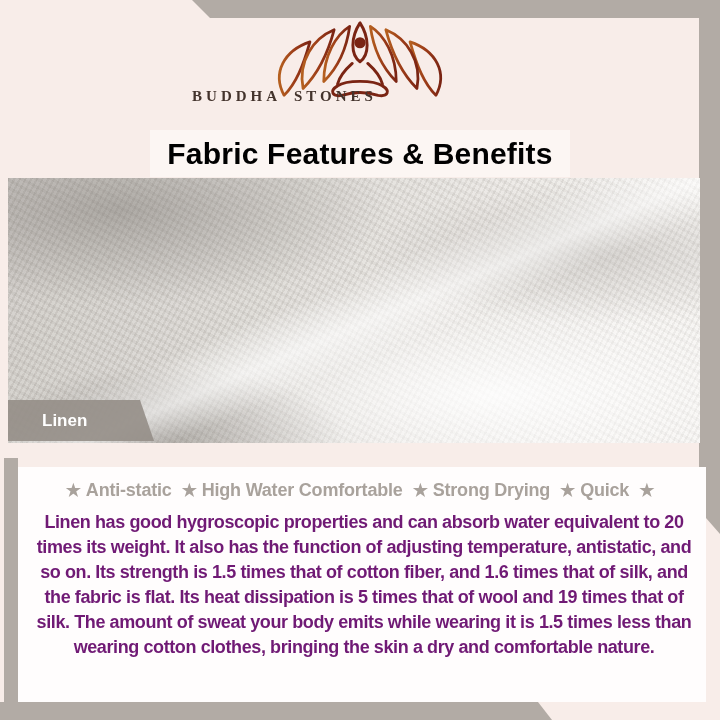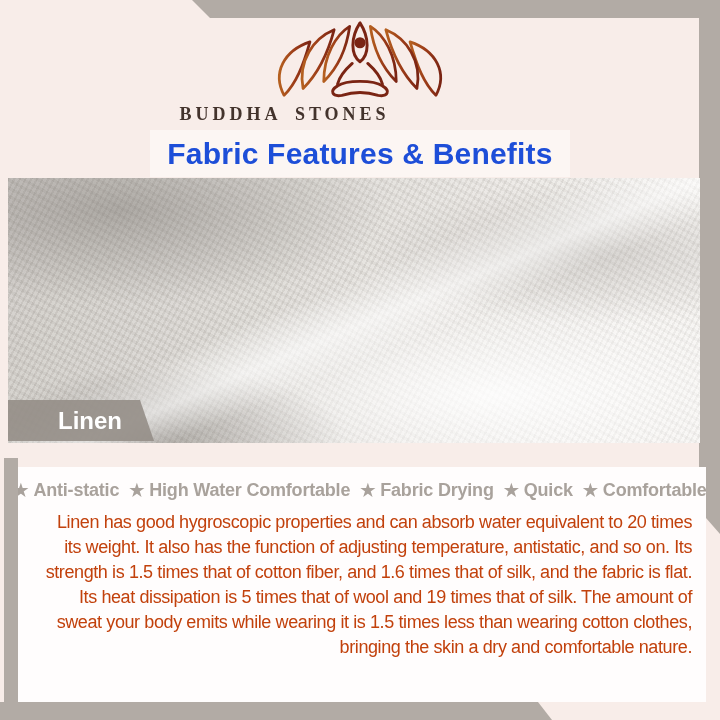--- a/index.html
+++ b/index.html
@@ -15,65 +15,65 @@
   .ribbon-top{left:0;top:0;width:720px;height:18px;
     clip-path:polygon(192px 0,100% 0,100% 100%,210px 100%);}
   .ribbon-right{left:699px;top:0;width:21px;height:534px;
     clip-path:polygon(0 0,100% 0,100% 100%,0 calc(100% - 24px));}
   .ribbon-left{left:4px;top:458px;width:14px;height:262px;}
   .ribbon-bottom{left:0;top:702px;width:552px;height:18px;
     clip-path:polygon(0 0,538px 0,100% 100%,0 100%);}
 
   
   .logo-wrap{left:0;top:16px;width:720px;text-align:center;}
-  .brand-name{left:0;top:104px;width:569px;text-align:center;
-    font-family:"Liberation Serif", serif;font-size:18px;font-weight:600;
+  .brand-name{left:0;top:88px;width:569px;text-align:center;
+    font-family:"Liberation Serif", serif;font-size:15px;font-weight:600;
     letter-spacing:4px;word-spacing:6px;color:#43332c;}
 
   
   .banner{left:150px;top:130px;width:420px;height:47px;background:#fcf6f3;
     display:flex;align-items:center;justify-content:center;}
-  .banner-title{font-size:30px;font-weight:bold;color:#1d4ed8;
+  .banner-title{font-size:30px;font-weight:bold;color:#000000;
     font-stretch:condensed;letter-spacing:.2px;text-align:right;}
 
   
   .photo{left:8px;top:178px;width:692px;height:265px;
     background-color:#dcd9d4;
     background-image:
       linear-gradient(337deg, rgba(255,255,255,0) 40%, rgba(255,255,255,.55) 47%, rgba(255,255,255,0) 56%),
       radial-gradient(ellipse 60% 55% at 16% 12%, rgba(122,117,112,.45), rgba(122,117,112,0) 65%),
       radial-gradient(ellipse 55% 45% at 85% 28%, rgba(150,145,140,.30), rgba(150,145,140,0) 60%),
       radial-gradient(ellipse 45% 45% at 22% 98%, rgba(108,103,98,.38), rgba(108,103,98,0) 60%),
       radial-gradient(ellipse 70% 60% at 70% 82%, rgba(255,255,255,.85), rgba(255,255,255,0) 70%),
       repeating-linear-gradient(118deg, rgba(120,115,110,.09) 0 2px, rgba(255,255,255,.10) 2px 5px),
       repeating-linear-gradient(28deg, rgba(120,115,110,.07) 0 3px, rgba(255,255,255,.08) 3px 7px),
       linear-gradient(115deg, #c9c5c0 0%, #d9d6d1 35%, #e9e6e2 60%, #f4f2ef 85%);
   }
 
   
   .fabric-label{left:8px;top:400px;width:146px;height:41px;
     background:rgba(150,143,137,.92);
     clip-path:polygon(0 0,132px 0,100% 100%,0 100%);
-    color:#ffffff;font-size:24px;font-weight:bold;line-height:41px;
-    padding-left:50px;box-sizing:border-box;font-stretch:condensed;}
+    color:#ffffff;font-size:17px;font-weight:bold;line-height:41px;
+    padding-left:34px;box-sizing:border-box;font-stretch:condensed;}
 
   
   .card{left:18px;top:467px;width:688px;height:235px;background:#fffdfd;
     box-sizing:border-box;padding:13px 14px 0 10px;overflow:hidden;}
 
   .features-row{display:flex;justify-content:center;align-items:center;
     gap:10px;flex-wrap:nowrap;white-space:nowrap;
     color:#a9a29c;font-weight:bold;font-size:18px;font-stretch:condensed;
     letter-spacing:-0.2px;}
   .feature-item{display:flex;align-items:center;gap:5px;}
   .star{font-size:17px;}
 
   .description{margin-top:9px;padding-left:8px;
-    color:#c2410c;font-size:18px;font-weight:400;line-height:25px;
-    font-stretch:condensed;letter-spacing:-0.4px;text-align:right;}
+    color:#701a75;font-size:18px;font-weight:700;line-height:25px;
+    font-stretch:condensed;letter-spacing:-0.4px;text-align:center;}
 </style>
 </head>
 <body>
 
 <div class="abs ribbon ribbon-top"></div>
 <div class="abs ribbon ribbon-right"></div>
 <div class="abs ribbon ribbon-left"></div>
 <div class="abs ribbon ribbon-bottom"></div>
 
 <div class="abs logo-wrap">
@@ -122,25 +122,24 @@
     <span class="feature-item">
       <span class="star">★</span>
       <span>Anti-static</span>
     </span>
     <span class="feature-item">
       <span class="star">★</span>
       <span>High Water Comfortable</span>
     </span>
     <span class="feature-item">
       <span class="star">★</span>
-      <span>Fabric Drying</span>
+      <span>Strong Drying</span>
     </span>
     <span class="feature-item">
       <span class="star">★</span>
       <span>Quick</span>
     </span>
     <span class="feature-item">
       <span class="star">★</span>
-      <span>Comfortable</span>
     </span>
   </div>
   <div class="description">Linen has good hygroscopic properties and can absorb water equivalent to 20 times its weight. It also has the function of adjusting temperature, antistatic, and so on. Its strength is 1.5 times that of cotton fiber, and 1.6 times that of silk, and the fabric is flat. Its heat dissipation is 5 times that of wool and 19 times that of silk. The amount of sweat your body emits while wearing it is 1.5 times less than wearing cotton clothes, bringing the skin a dry and comfortable nature.</div>
 </div>
 
 </body></html>

